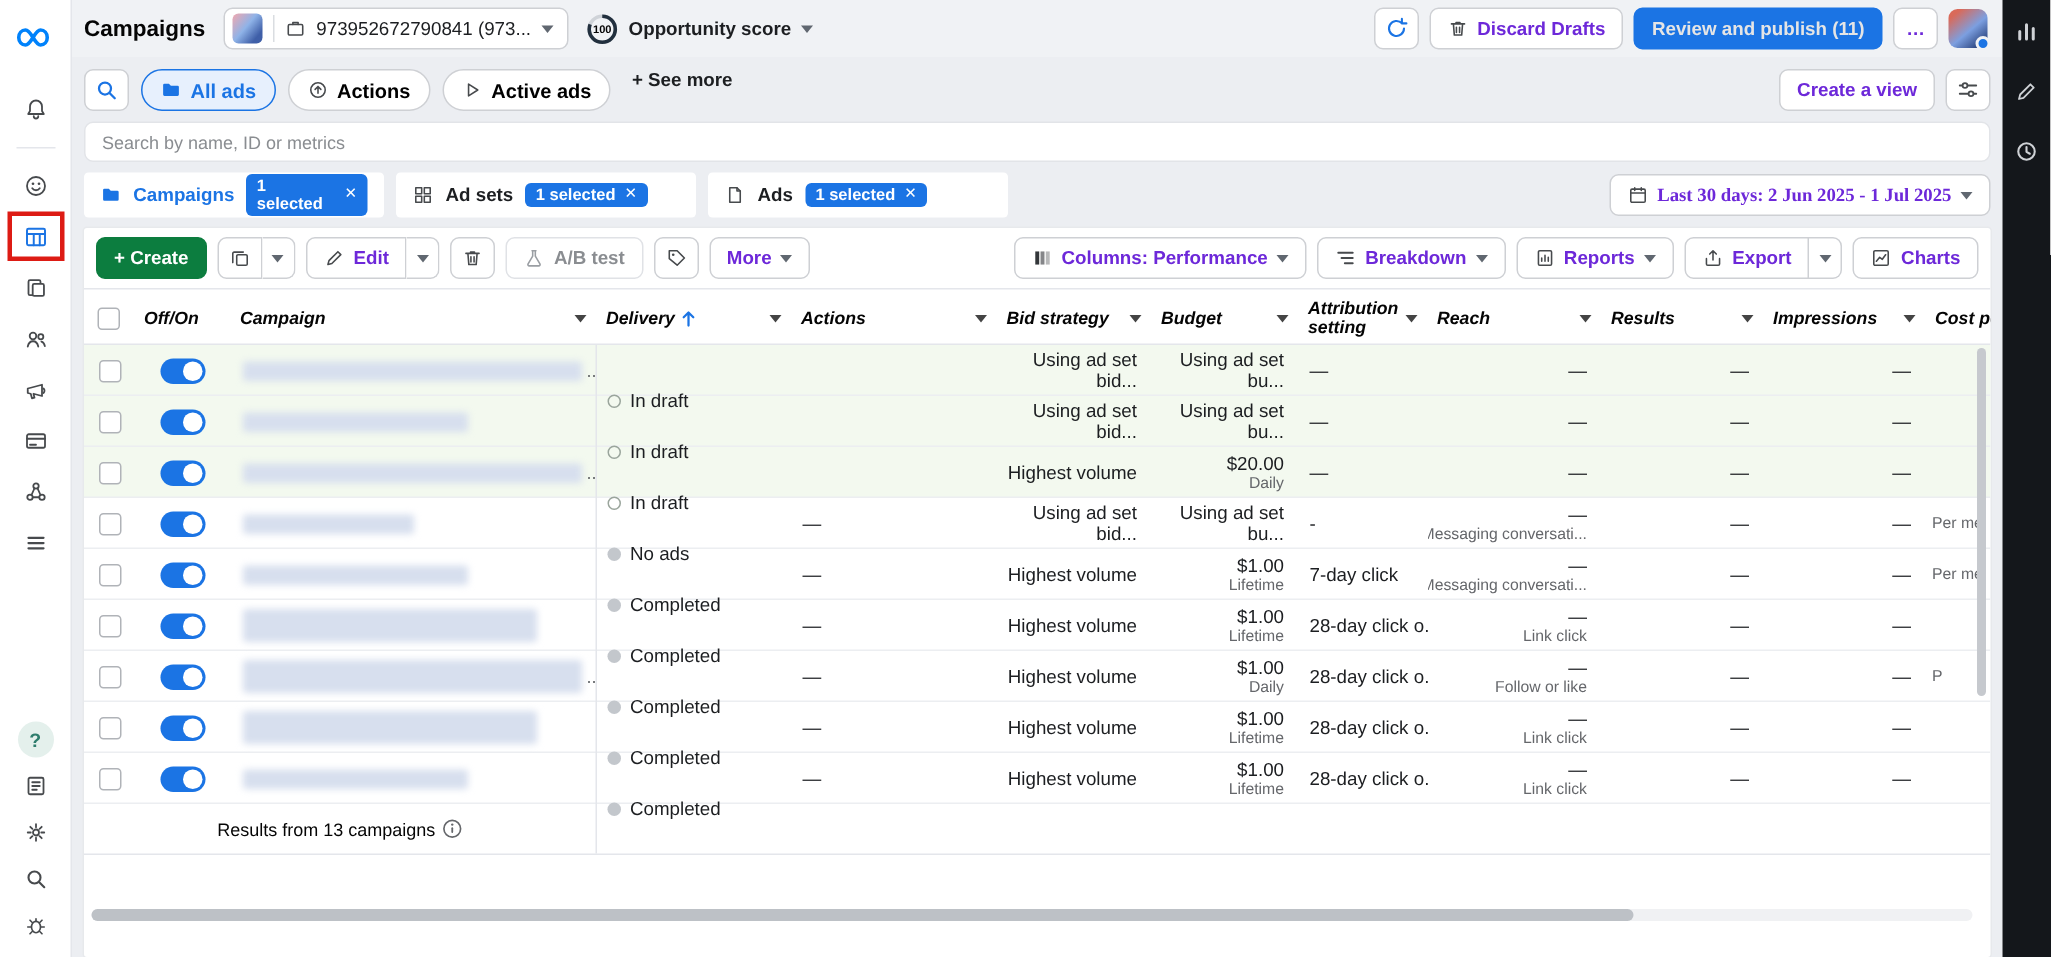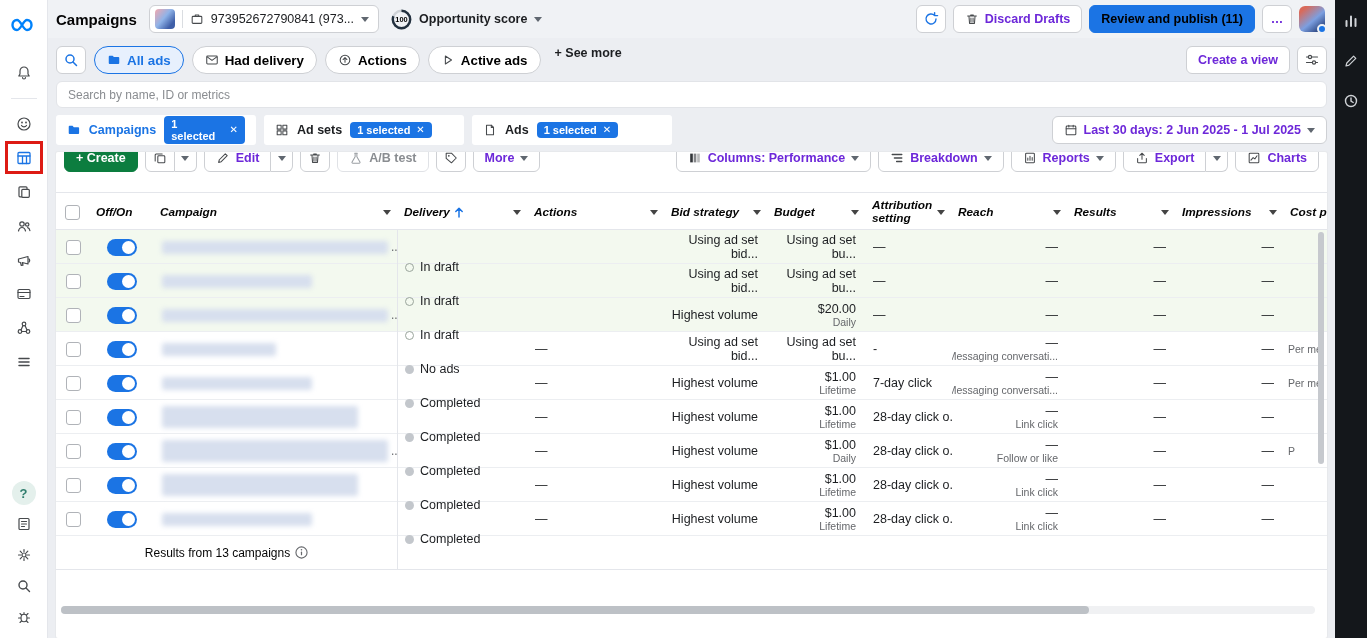--- a/index.html
+++ b/index.html
@@ -38,21 +38,21 @@
   .acct-id { font-size:12.5px; color:#1c1e21; }
   .cr { width:0; height:0; border-left:4px solid transparent; border-right:4px solid transparent; border-top:5px solid #606770; display:inline-block; }
   .opportunity { display:flex; align-items:center; gap:7px; cursor:pointer; font-weight:600; }
   .topbar-right { margin-left:auto; display:flex; align-items:center; gap:7px; }
   .profile { width:26px; height:26px; border-radius:6px; background:linear-gradient(140deg,#d96a5a 15%,#7c9fe0 55%,#27407a 90%); position:relative; cursor:pointer; }
   .profile .dot { position:absolute; right:-2px; bottom:-2px; width:10px; height:10px; border-radius:50%; background:#1b74e4; border:2px solid #f0f2f5; }
 
   
   .btn { display:inline-flex; align-items:center; gap:6px; height:28px; padding:0 11px; border:1px solid #ced0d4; border-radius:6px; background:#fff; font-weight:600; font-size:12.5px; color:#6d28d9; cursor:pointer; font-family:inherit; white-space:nowrap; }
   .btn.icon-only { width:30px; padding:0; justify-content:center; }
-  .btn-blue { background:#1b74e4; border-color:#1b74e4; color:#000000; }
+  .btn-blue { background:#1b74e4; border-color:#1b74e4; color:#e5e5e5; }
   .btn-green { background:#0c7d3f; border-color:#0c7d3f; color:#fff; }
   .btn.disabled { color:#8a8d91; border-color:#e0e2e6; }
   .btn.disabled .sic { stroke:#9a9ea3; }
   .split { display:inline-flex; }
   .split .btn:first-child { border-top-right-radius:0; border-bottom-right-radius:0; }
   .split .btn.caret-seg { border-top-left-radius:0; border-bottom-left-radius:0; border-left:none; width:22px; padding:0; justify-content:center; }
 
   
   .content { flex:1; min-height:0; display:flex; flex-direction:column; padding:8px 8px 0; gap:7px; }
   .filter-row { display:flex; align-items:flex-start; gap:8px; }
@@ -64,25 +64,25 @@
 
   .search-row input { width:100%; height:27px; border:1px solid #e2e4e8; border-radius:6px; padding:0 11px; font-size:12px; color:#1c1e21; background:#fff; font-family:inherit; }
   .search-row input::placeholder { color:#8a8d91; }
 
   .tabs-row { display:flex; align-items:center; gap:8px; }
   .tab { width:200px; height:30px; background:#fff; border-radius:3px; display:flex; align-items:center; gap:8px; padding:0 11px; cursor:pointer; }
   .tab .tab-label { font-weight:700; font-size:12.5px; }
   .tab.selected .tab-label { color:#1b74e4; }
   .sel-badge { display:inline-flex; align-items:center; gap:6px; background:#1b74e4; color:#fff; border-radius:4px; font-size:11px; font-weight:700; padding:2px 7px; cursor:pointer; }
   .sel-badge .x { font-size:10px; line-height:1; }
-  .date-btn { margin-left:auto; }
+  .date-btn { margin-left:auto;font-family:Liberation Serif, serif; }
 
   
   .panel { flex:1; min-height:0; background:#fff; border-radius:2px; box-shadow:0 0 0 1px #e7e9ec; display:flex; flex-direction:column; position:relative; overflow:hidden; }
-  .toolbar { display:flex; align-items:flex-end; gap:7px; padding:20px 8px; height:40px; flex-shrink:0; }
+  .toolbar { display:flex; align-items:center; gap:7px; padding:20px 8px; height:40px; flex-shrink:0; }
   .toolbar-right { margin-left:auto; display:flex; align-items:center; gap:7px; }
 
   
   .tgrid { display:grid; grid-template-columns:34px 64px 244px 130px 137px 103px 98px 86px 116px 108px 108px 80px; }
   .thead { border-top:1px solid #e4e6eb; border-bottom:1px solid #e4e6eb; height:38px; flex-shrink:0;font-style:italic; }
   .th { display:flex; align-items:center; gap:4px; padding:0 7px 0 6px; font-size:11.8px; font-weight:700; color:#050505; line-height:1.1; height:38px; cursor:pointer; }
   .th .cr { margin-left:auto; border-top-color:#444; flex-shrink:0; }
   .th.center { justify-content:center; }
   .checkbox { width:15px; height:15px; border:1px solid #b0b3b8; border-radius:3px; background:#fff; display:inline-block; cursor:pointer; }
   .tbody { flex-shrink:0; }
@@ -271,27 +271,20 @@
           <svg class="sic ic16" viewBox="0 0 16 16" style="stroke:#1b74e4;stroke-width:1.5">
               <circle cx="7" cy="7" r="4"></circle>
               <path d="M10 10l3.5 3.5"></path>
             </svg>
         </button>
         <button class="pill selected">
           <svg class="sic ic14" viewBox="0 0 16 16">
               <path d="M2 4.2a1 1 0 0 1 1-1h3.4l1.5 1.5H13a1 1 0 0 1 1 1v5.8a1 1 0 0 1-1 1H3a1 1 0 0 1-1-1z" fill="#1b74e4" stroke="none"></path>
             </svg>
           <span>All ads</span>
-        </button>
-        <button class="pill">
-          <svg class="sic ic14" viewBox="0 0 16 16">
-              <rect x="2" y="3.5" width="12" height="9" rx="1"></rect>
-              <path d="m2.5 4.5 5.5 4 5.5-4"></path>
-            </svg>
-          <span>Had delivery</span>
         </button>
         <button class="pill">
           <svg class="sic ic14" viewBox="0 0 16 16">
               <circle cx="8" cy="8" r="5.5"></circle>
               <path d="M8 10.5v-5M5.8 7.5 8 5.3l2.2 2.2"></path>
             </svg>
           <span>Actions</span>
         </button>
         <button class="pill">
           <svg class="sic ic14" viewBox="0 0 16 16">

